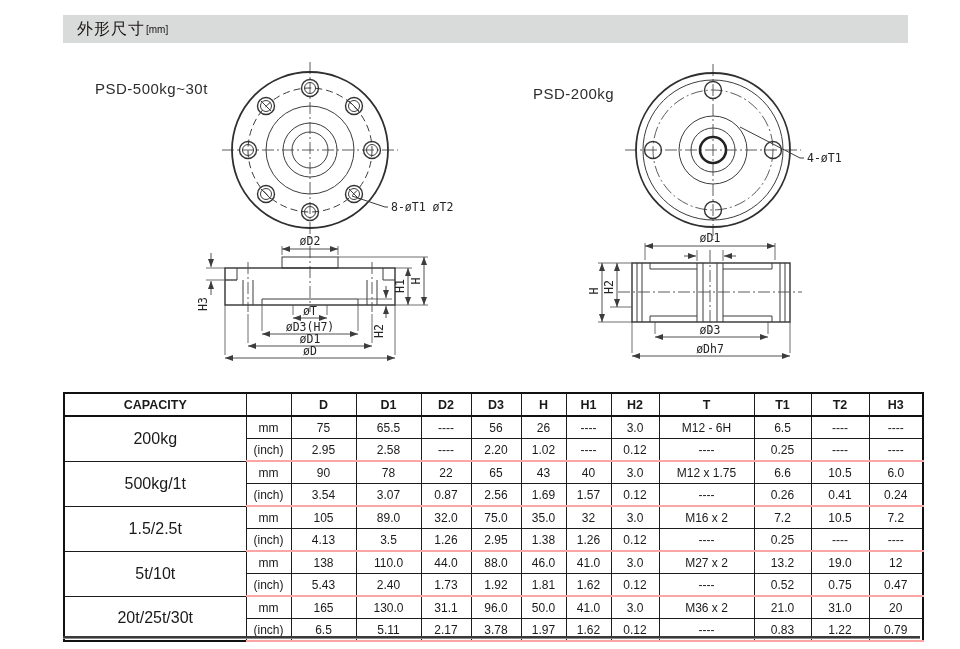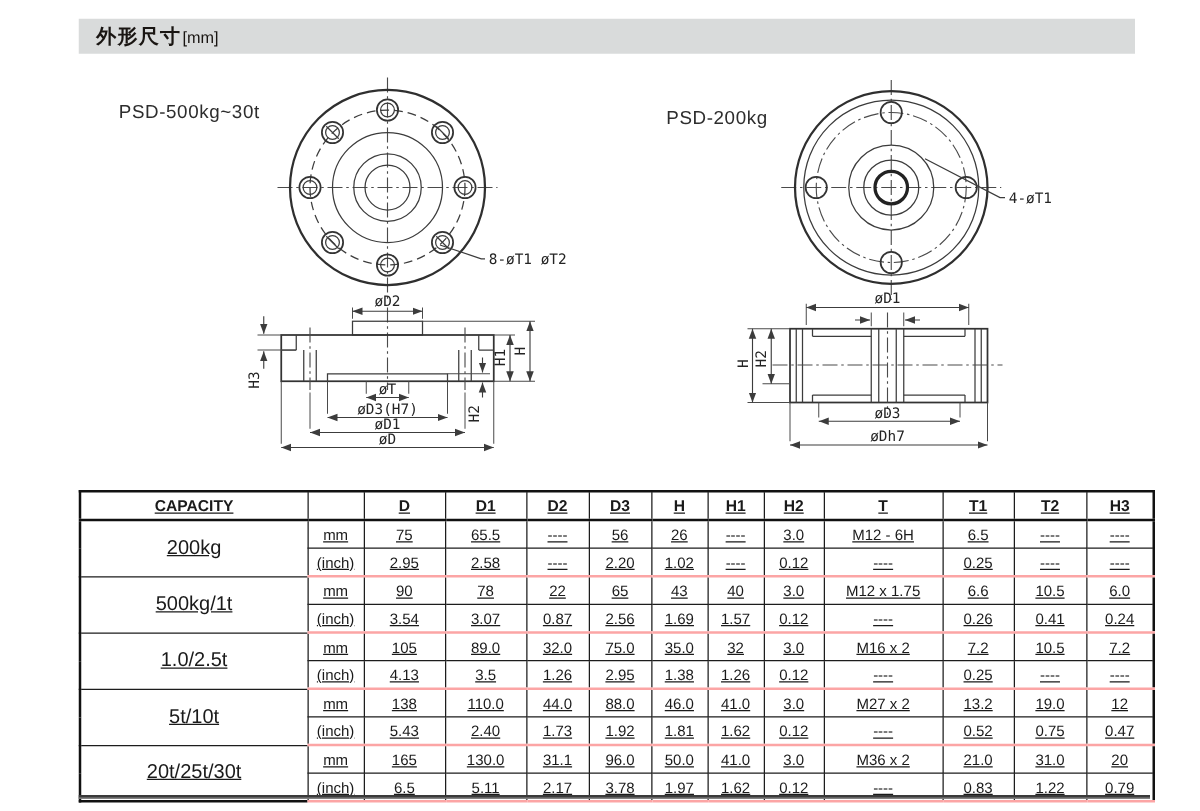--- a/index.html
+++ b/index.html
@@ -6,42 +6,41 @@
   body{
     width:960px;height:649px;position:relative;background:#ffffff;
     font-family:"Liberation Sans", sans-serif;color:#1a1a1a;overflow:hidden;
   }
   
   .header-bar{
     position:absolute;left:63px;top:15px;width:845px;height:28px;
     background:#d9dbdb;display:flex;align-items:center;box-sizing:border-box;
     padding-left:14px;
   }
-  .header-bar .zh{font-weight:bold;font-size:16px;letter-spacing:1px;color:#191512;}
-  .header-bar .unit{font-size:13px;color:#191512;margin-left:1px;}
+  .header-bar .zh{font-weight:normal;font-size:16px;letter-spacing:1px;color:#191512;}
+  .header-bar .unit{font-size:10px;color:#191512;margin-left:1px;}
 
   
   .drawings{position:absolute;left:0;top:0;width:960px;height:390px;}
   .drawings .thin{stroke:#3c3c3c;stroke-width:1;fill:none;}
   .drawings .thick{stroke:#2f2f2f;stroke-width:1.8;fill:none;}
   .drawings .med{stroke:#333;stroke-width:1.4;fill:none;}
   .drawings .cl{stroke:#4a4a4a;stroke-width:0.9;fill:none;stroke-dasharray:12 3 2 3;}
   .drawings .dash{stroke:#3c3c3c;stroke-width:1;fill:none;stroke-dasharray:7 4;}
   .drawings .ext{stroke:#4a4a4a;stroke-width:0.8;fill:none;}
   .drawings .dim{stroke:#3c3c3c;stroke-width:0.9;fill:none;}
   .drawings .bore{stroke:#222;stroke-width:2.6;fill:none;}
   .dimtext{font-family:"DejaVu Sans Mono", monospace;font-size:11.5px;fill:#242424;}
   .title{font-family:"Liberation Sans", sans-serif;font-size:15px;fill:#2d2d2d;letter-spacing:0.5px;}
 
   
   table.dims{
     position:absolute;left:63px;top:392px;width:859px;
     border-collapse:collapse;table-layout:fixed;
     border:2px solid #111;
-    text-decoration:underline;
   }
   table.dims th, table.dims td{
     border:1px solid #1c1c1c;text-align:center;vertical-align:middle;
     font-size:12px;padding:0;height:21px;overflow:hidden;white-space:nowrap;
   }
   table.dims thead th{font-weight:bold;font-size:12.5px;border-bottom:2px solid #111;}
   table.dims .cap{font-size:16px;}
   table.dims tr.group-end td{border-bottom:2px solid #fca5a5;}
 
   .bottom-rule{
@@ -323,21 +322,21 @@
         <td>2.56</td>
         <td>1.69</td>
         <td>1.57</td>
         <td>0.12</td>
         <td>----</td>
         <td>0.26</td>
         <td>0.41</td>
         <td>0.24</td>
       </tr>
       <tr>
-        <td rowspan="2" class="cap">1.0/2.5t</td>
+        <td rowspan="2" class="cap">1.5/2.5t</td>
         <td>mm</td>
         <td>105</td>
         <td>89.0</td>
         <td>32.0</td>
         <td>75.0</td>
         <td>35.0</td>
         <td>32</td>
         <td>3.0</td>
         <td>M16 x 2</td>
         <td>7.2</td>

